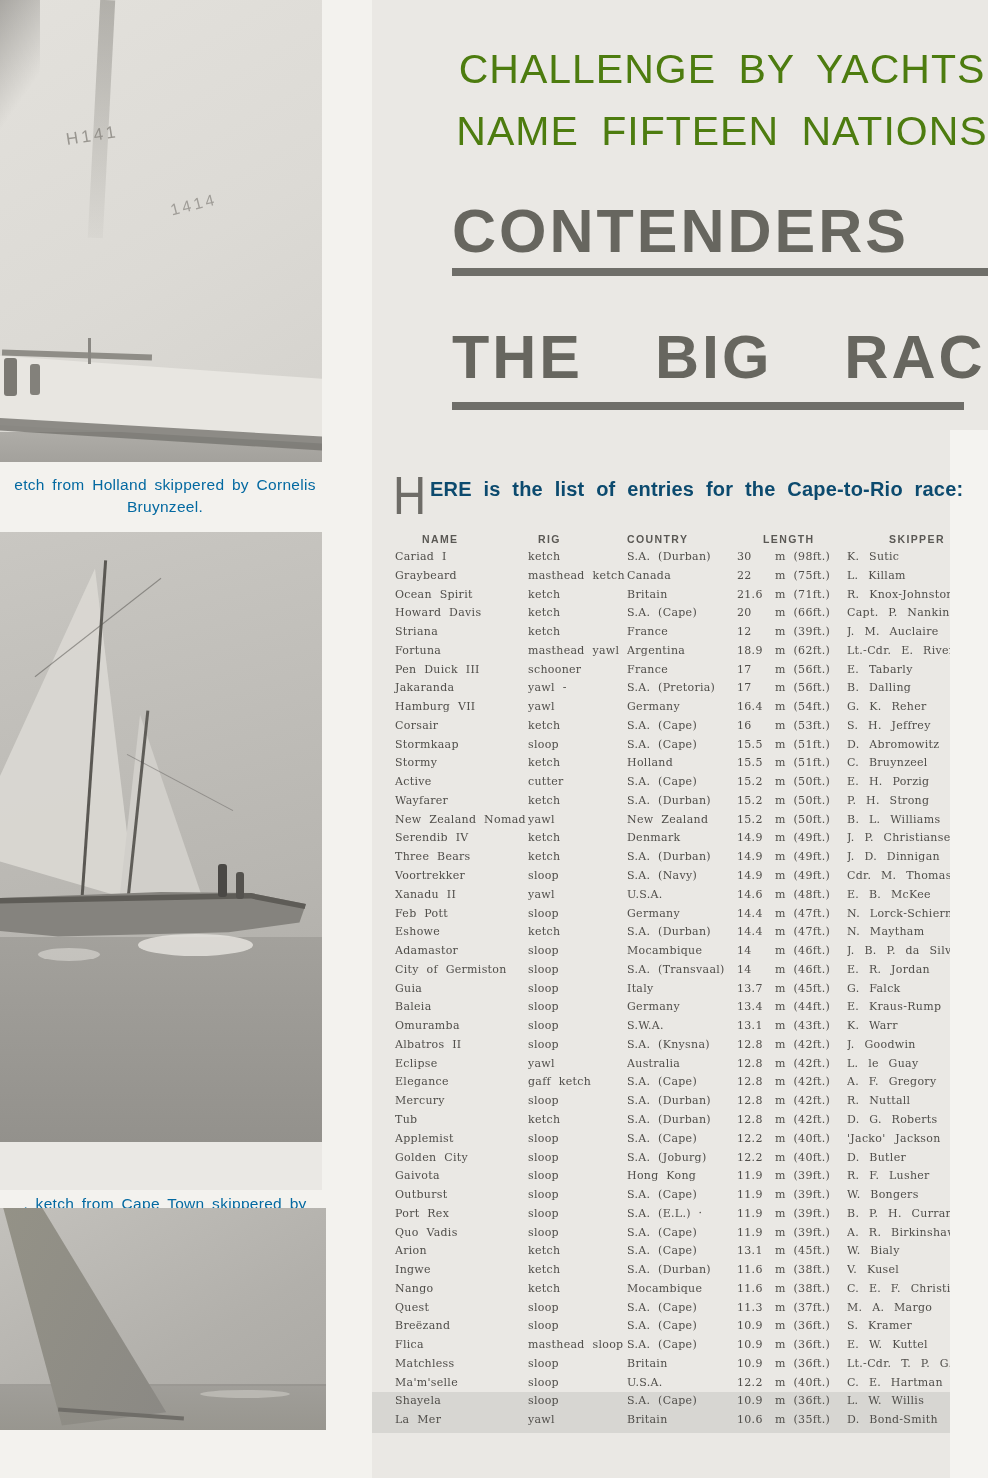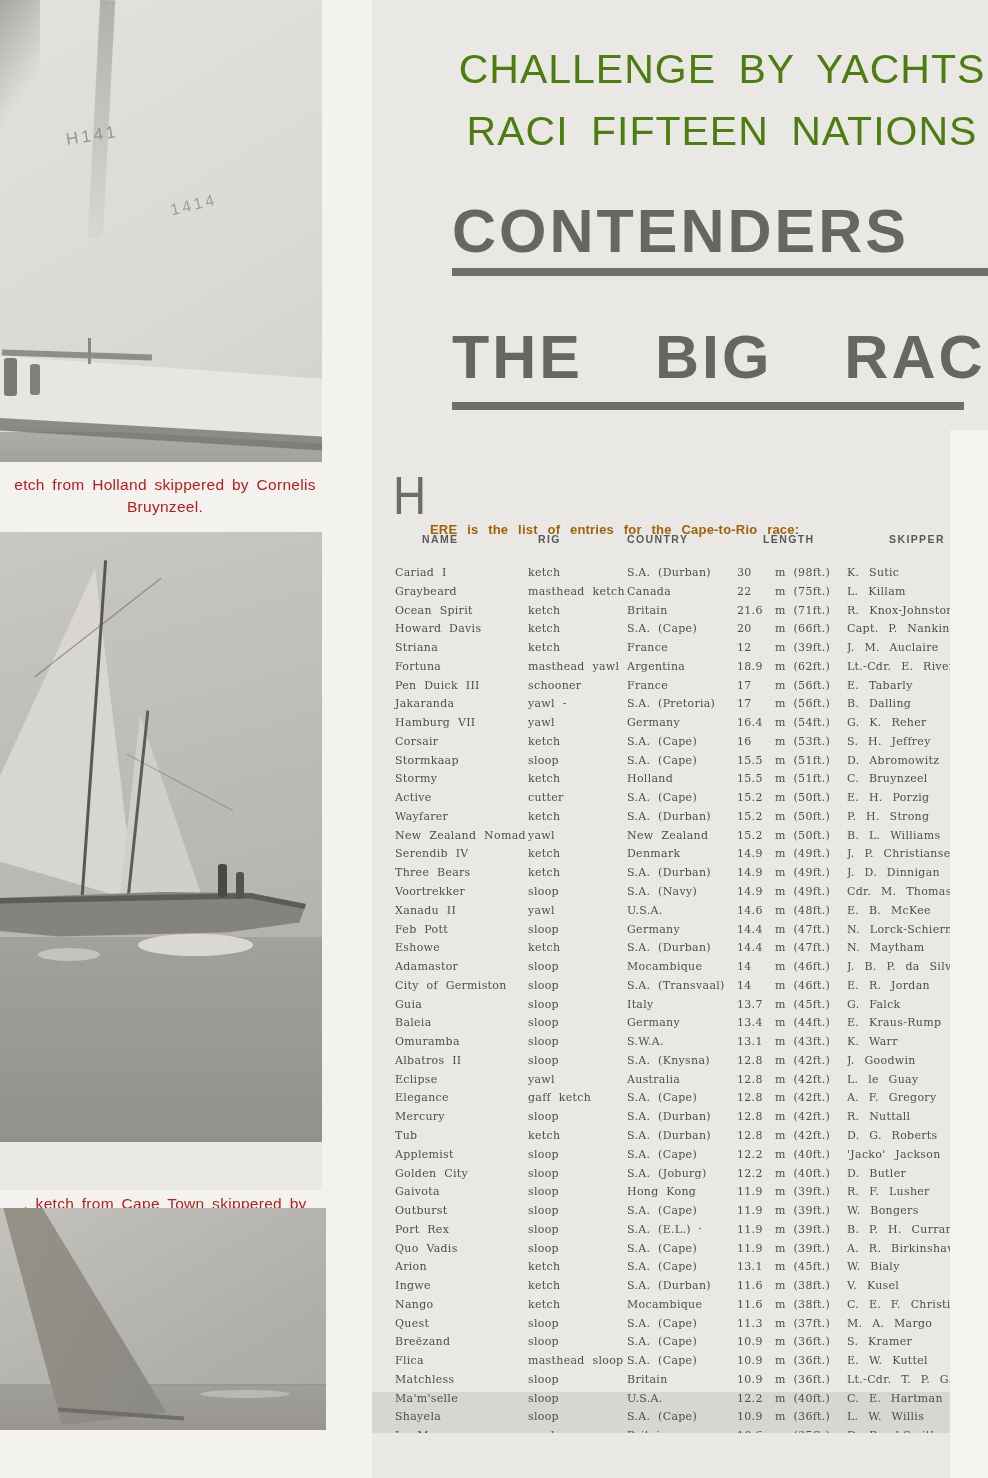--- a/index.html
+++ b/index.html
@@ -22,21 +22,21 @@
            clip-path:polygon(0 77%,100% 82%,100% 96%,0 92%);}
   .p1-water{left:0;top:0;width:322px;height:462px;background:#76746f;opacity:.8;
             clip-path:polygon(0 90.5%,100% 94.5%,100% 97.5%,0 93.2%);}
   .p1-sea{left:0;top:432px;width:322px;height:30px;
           background:linear-gradient(to bottom,#aeaca7,#a3a19c);}
   .p1-boom{left:2px;top:352px;width:150px;height:6px;transform:rotate(2deg);background:#8f8d87;}
   .p1-fig1{left:4px;top:358px;width:13px;height:38px;background:#7b7973;border-radius:3px;}
   .p1-fig2{left:30px;top:364px;width:10px;height:31px;background:#83817b;border-radius:3px;}
   .p1-stub{left:88px;top:338px;width:3px;height:26px;background:#8a8883;}
 
-  .caption{left:0;width:330px;background:#f3f2ee;color:#b91c1c;text-align:center;
+  .caption{left:0;width:330px;background:#f3f2ee;color:#0369a1;text-align:center;
            font-size:15.5px;letter-spacing:.3px;word-spacing:3px;line-height:22px;}
   .cap1{top:462px;height:70px;padding-top:12px;box-sizing:border-box;}
   .cap2{top:1142px;height:66px;padding-top:3px;box-sizing:border-box;margin-top:48px;}
 
   .photo2{left:0;top:532px;width:322px;height:610px;
           background:linear-gradient(165deg,#c9c7c2 0%,#b8b6b1 60%,#a9a7a2 100%);}
   .p2{position:absolute;}
   .p2-sailmain{left:0;top:0;width:322px;height:610px;background:#dad8d3;opacity:.92;
                clip-path:polygon(29.5% 6%,42% 60.5%,0 54%,0 40%);}
   .p2-sailmizzen{left:0;top:0;width:322px;height:610px;background:#d1cfca;
@@ -78,35 +78,35 @@
   .hl-big{color:#67665f;font-weight:bold;font-size:61px;letter-spacing:3px;white-space:nowrap;}
   .hl1{left:452px;top:196px;word-spacing:66px;}
   .hl2{left:452px;top:322px;word-spacing:52px;}
   .rule{background:#6f6e69;height:8px;}
   .rule1{left:452px;top:268px;width:536px;}
   .rule2{left:452px;top:402px;width:512px;}
 
   .intro{left:393px;top:470px;width:560px;height:58px;}
   .dropcap{position:absolute;left:0;top:0;font-size:54px;line-height:50px;color:#6e6c67;
            font-weight:normal;transform:scaleX(.85);transform-origin:left top;}
-  .intro-rest{position:absolute;left:37px;top:8px;font-size:13px;font-weight:bold;
-              color:#a16207;word-spacing:6px;letter-spacing:.2px;white-space:nowrap;margin-top:44px;}
+  .intro-rest{position:absolute;left:37px;top:8px;font-size:20px;font-weight:bold;
+              color:#0c4a6e;word-spacing:6px;letter-spacing:.2px;white-space:nowrap;}
 
   
   .scanband{left:372px;top:1392px;width:578px;height:41px;background:rgba(152,150,144,.22);}
   .table{left:390px;top:533px;width:560px;height:900px;overflow:hidden;z-index:2;}
   .thead,.tr{display:grid;grid-template-columns:138px 99px 110px 38px 72px 103px;}
   .thead{height:17px;font-size:10.5px;font-weight:bold;letter-spacing:1.4px;color:#5a5854;}
   .th{white-space:nowrap;overflow:visible;}
   .th-name{padding-left:32px;}
   .th-rig{padding-left:10px;}
   .th-country{padding-left:0;}
   .th-length{grid-column:4/6;padding-left:26px;}
   .th-skipper{padding-left:42px;}
-  .tbody{display:block;margin-top:16px;}
+  .tbody{display:block;}
   .tr{height:18.77px;font-family:"DejaVu Serif",serif;font-size:11px;color:#504e4a;
       letter-spacing:.3px;word-spacing:4px;align-items:baseline;}
   .td{white-space:nowrap;overflow:hidden;}
   .td-name{padding-left:5px;}
   .td-skipper{word-spacing:6px;}
 </style>
 </head>
 <body>
 
 <div class="page">
@@ -160,21 +160,21 @@
     <div class="abs p3-boom"></div>
   </div>
 
   <div class="abs bottom-left"></div>
 
   <div class="abs right-bg"></div>
   <div class="abs right-edge"></div>
 
   <div class="abs hl-light">
     <div>CHALLENGE BY YACHTS</div>
-    <div>RACI FIFTEEN NATIONS</div>
+    <div>NAME FIFTEEN NATIONS</div>
   </div>
 
   <div class="abs hl-big hl1">CONTENDERS I</div>
   <div class="abs rule rule1"></div>
   <div class="abs hl-big hl2">THE BIG RACI</div>
   <div class="abs rule rule2"></div>
 
   <div class="abs intro">
     <span class="dropcap">H</span>
     <span class="intro-rest">ERE is the list of entries for the Cape-to-Rio race:</span>

